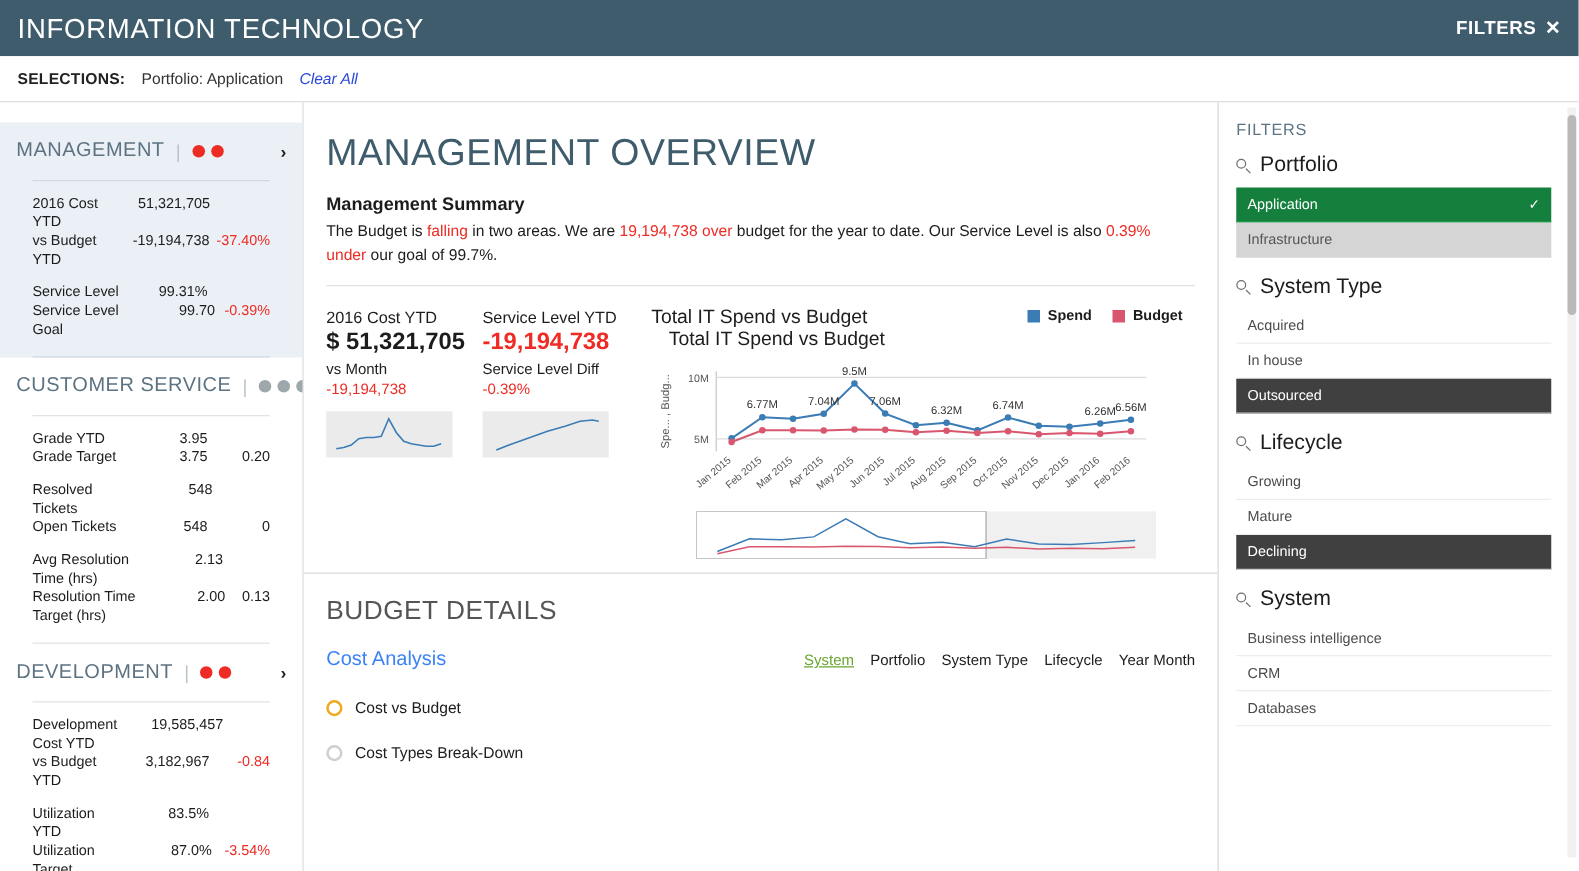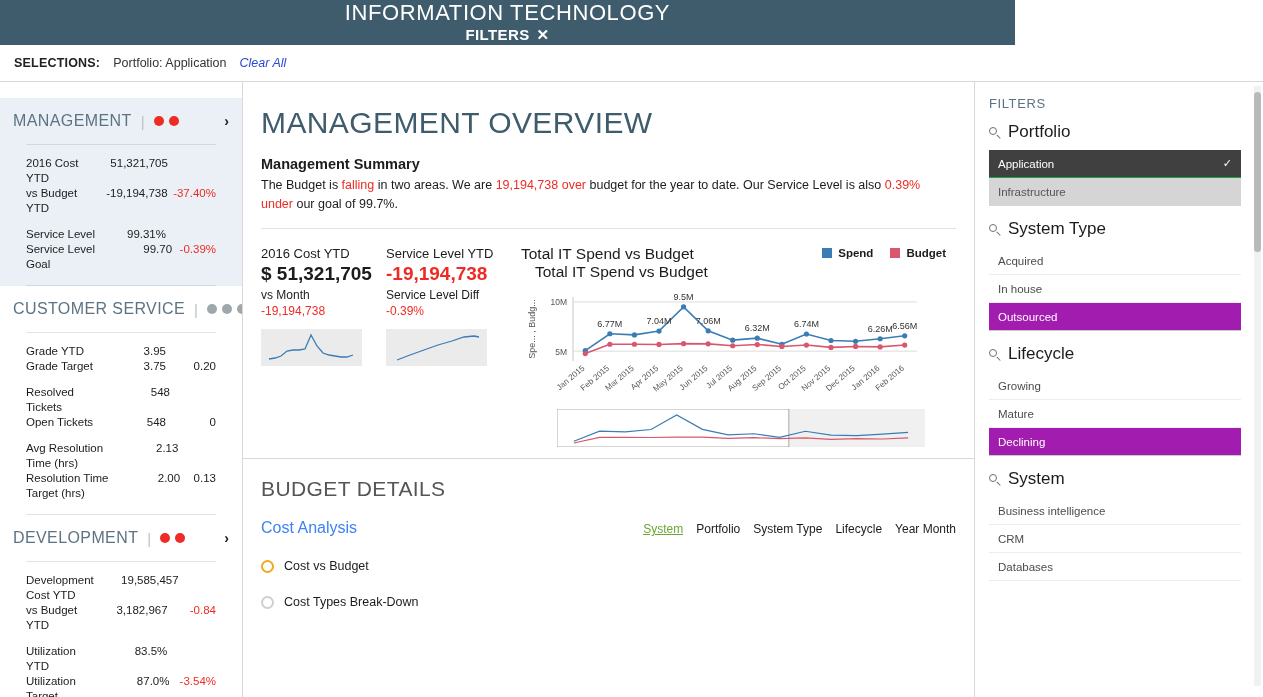--- a/index.html
+++ b/index.html
@@ -7,23 +7,23 @@
     width: 1263px; height: 697px;
     font-family: "Liberation Sans", sans-serif;
     background: #ffffff;
     overflow: hidden;
     color: #333;
   }
   #app { position: relative; width: 1263px; height: 697px; }
 
   
   .topbar {
-    position: absolute; left: 0; top: 0; width: 1015px; height: 45px;
+    position: absolute; left: 0; top: 0; width: 1263px; height: 45px;
     background: #3e5c6b; display: flex; align-items: center;
-    justify-content: flex-start; padding: 0 14px; flex-direction: column;
+    justify-content: space-between; padding: 0 14px;
   }
   .topbar-title {
     color: #ffffff; font-size: 22px; letter-spacing: 0.6px; font-weight: 300;
   }
   .topbar-filters {
     color: #ffffff; font-size: 15px; font-weight: bold; letter-spacing: 0.4px;
     display: flex; align-items: center; gap: 7px; cursor: pointer;
   }
   .close-x { font-size: 15px; font-weight: bold; line-height: 1; }
 
@@ -124,22 +124,22 @@
   .fgroup-title { font-size: 17px; color: #1c1c1c; font-weight: 300; }
   .mag { width: 13px; height: 13px; position: relative; display:inline-block; }
   .mag i { position: absolute; width: 8px; height: 8px; border: 1.4px solid #6f6f6f; border-radius: 50%; left: 0; top: 1px; }
   .mag b { position: absolute; width: 4.5px; height: 1.4px; background: #6f6f6f; transform: rotate(45deg); left: 7px; top: 10px; }
   .flist { }
   .fitem {
     height: 28px; display: flex; align-items: center; justify-content: space-between;
     padding: 0 9px; font-size: 11.5px; color: #4c4c4c; border-bottom: 1px solid #ededed;
     cursor: pointer;
   }
-  .fitem.selected { background: #404040; color: #ffffff; border-bottom-color: #1aa34a; gap: 30px; }
-  .fitem.excluded { background: #a21caf; color: #ffffff; border-bottom-color: #c9c9c9; }
+  .fitem.selected { background: #15803d; color: #ffffff; border-bottom-color: #1aa34a; gap: 30px; }
+  .fitem.excluded { background: #404040; color: #ffffff; border-bottom-color: #c9c9c9; }
   .fitem.alt { background: #d5d5d5; color: #555; border-bottom-color: #d5d5d5; }
   .check { font-size: 11px; }
 
   .scroll-rail {
     position: absolute; right: 2px; top: 86px; width: 7px; height: 600px;
     background: #f1f1f1;
   }
   .scroll-thumb { position: absolute; right: 2px; top: 92px; width: 7px; height: 160px; background: #b9b9b9; border-radius: 4px; }
 
   svg { display: block; }

